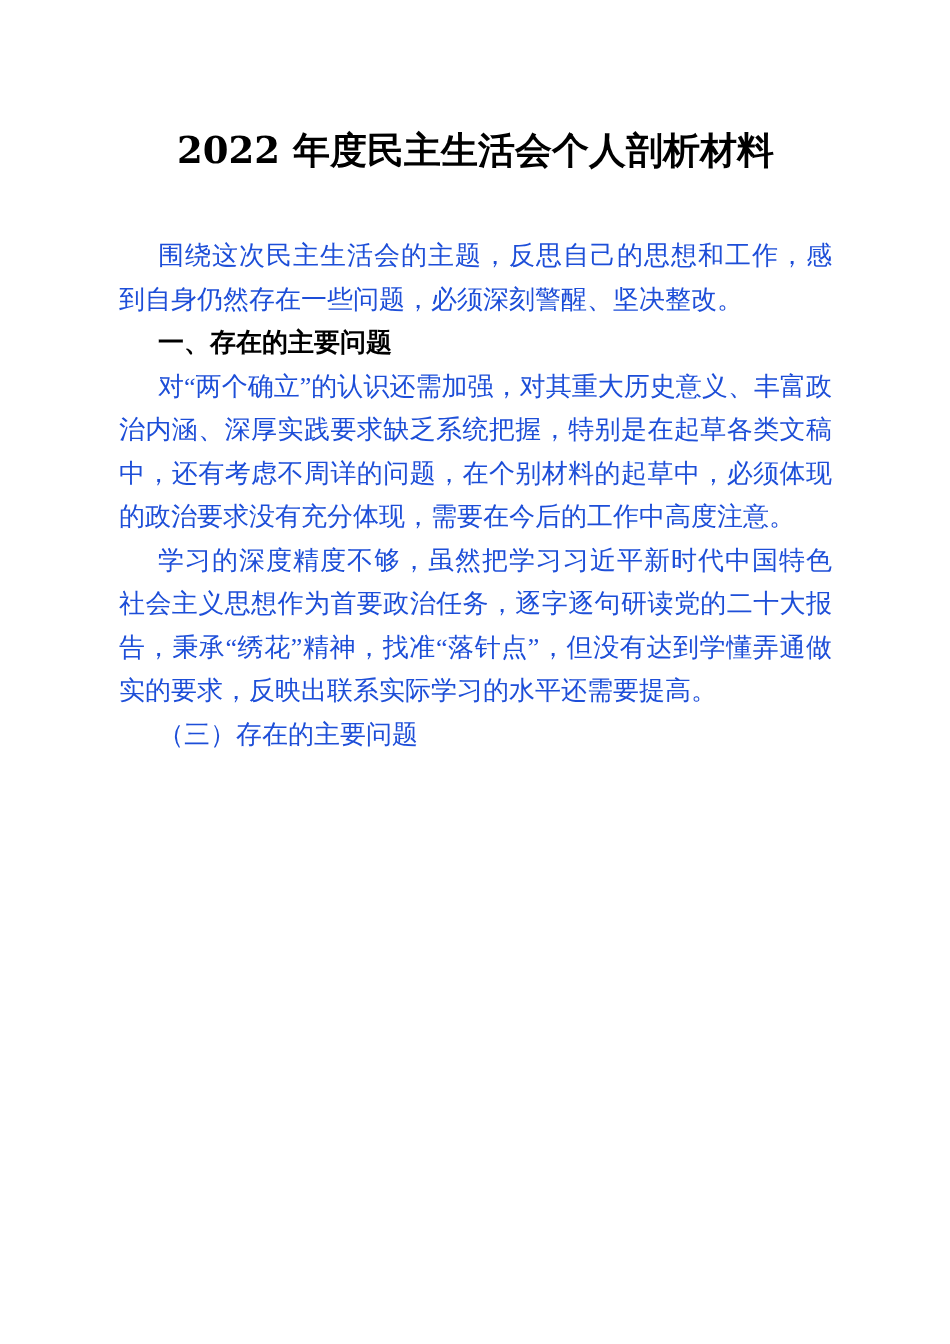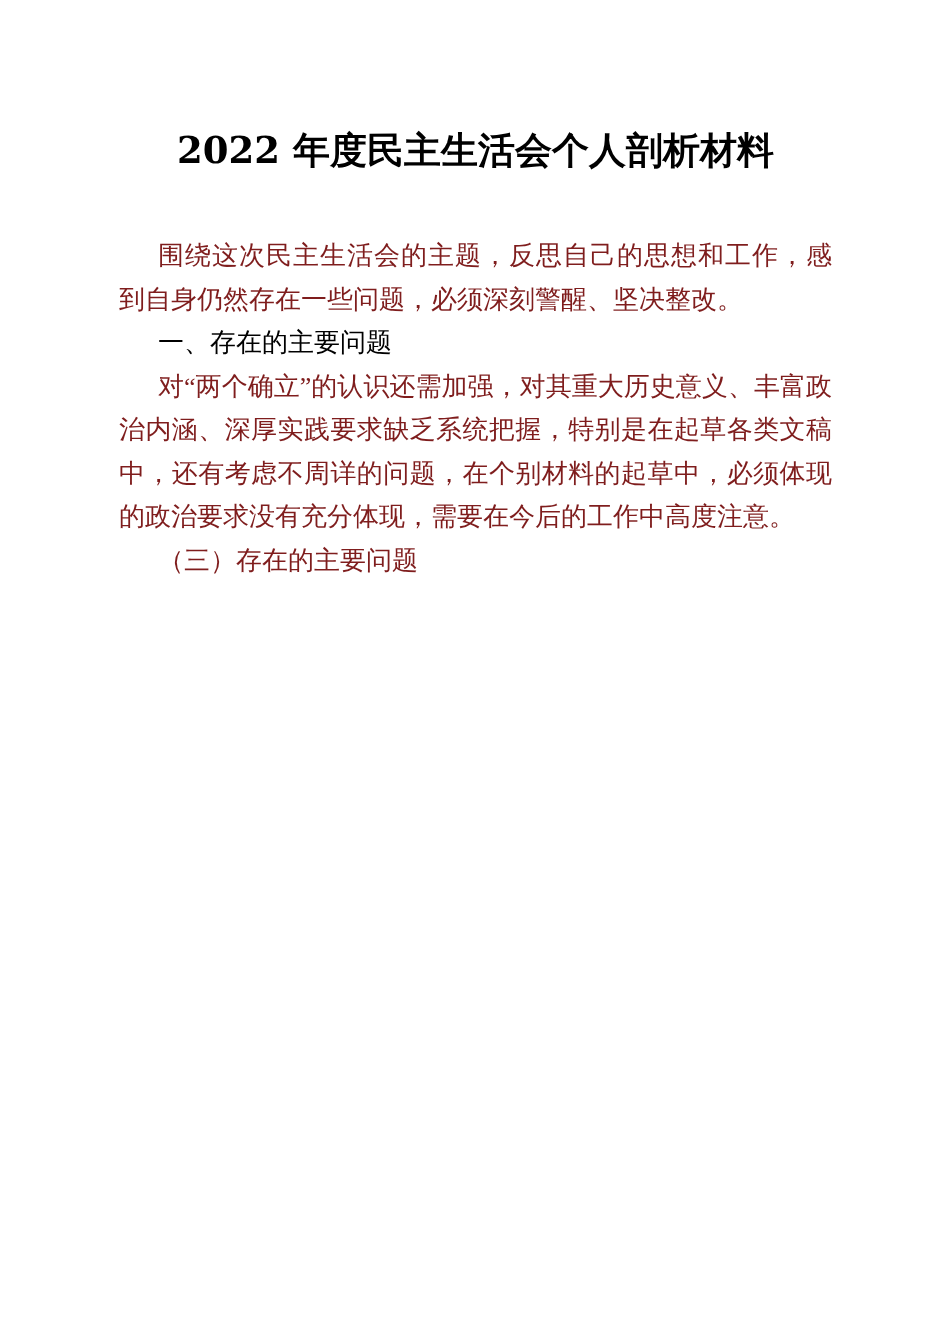--- a/index.html
+++ b/index.html
@@ -37,43 +37,44 @@
     font-size: 26px;
     line-height: 43.5px;
     text-indent: 39px;
     text-align: justify;
     text-justify: inter-character;
     word-break: break-all;
   }
   .body-text, .subheading {
     font-family: "Liberation Serif", serif;
     font-weight: normal;
-    color: #7f1d1d;
+    color: #1d4ed8;
   }
   .heading {
     font-family: "DejaVu Sans", sans-serif;
-    font-weight: normal;
+    font-weight: bold;
     color: #000000;
     text-align: left;
   }
 </style>
 </head>
 <body>
 
 <div class="page">
   <div class="content">
 
     <h1 class="doc-title">2022 年度民主生活会个人剖析材料</h1>
 
     <p class="body-text">围绕这次民主生活会的主题，反思自己的思想和工作，感到自身仍然存在一些问题，必须深刻警醒、坚决整改。</p>
 
     <p class="heading">一、存在的主要问题</p>
 
 
     <p class="body-text">对“两个确立”的认识还需加强，对其重大历史意义、丰富政治内涵、深厚实践要求缺乏系统把握，特别是在起草各类文稿中，还有考虑不周详的问题，在个别材料的起草中，必须体现的政治要求没有充分体现，需要在今后的工作中高度注意。</p>
 
 
+    <p class="body-text">学习的深度精度不够，虽然把学习习近平新时代中国特色社会主义思想作为首要政治任务，逐字逐句研读党的二十大报告，秉承“绣花”精神，找准“落针点”，但没有达到学懂弄通做实的要求，反映出联系实际学习的水平还需要提高。</p>
 
     <p class="subheading">（三）存在的主要问题</p>
 
 
   </div>
 </div>
 
 </body></html>

